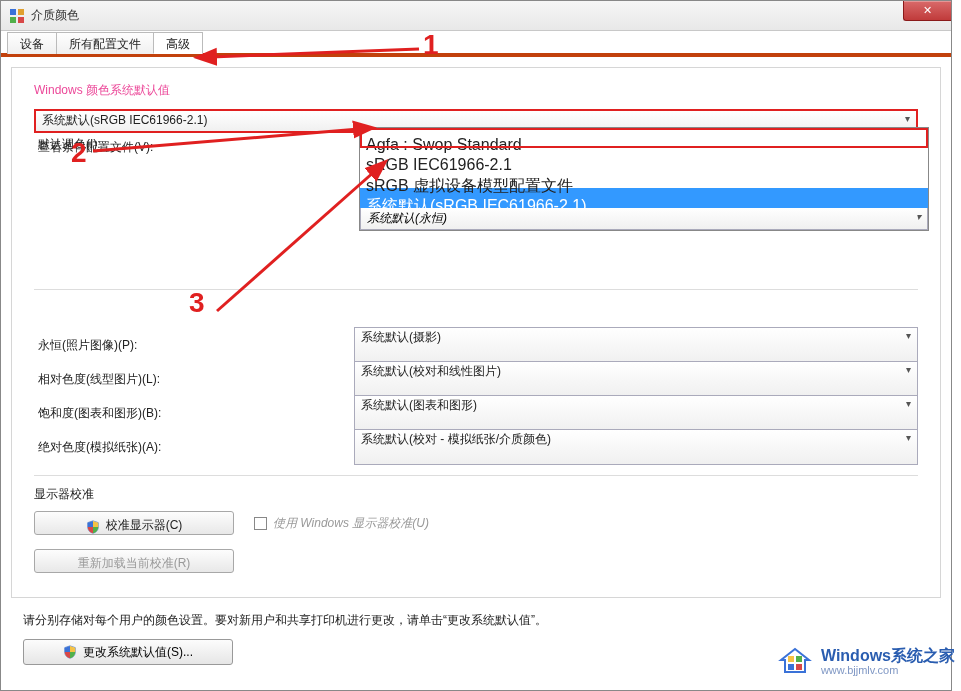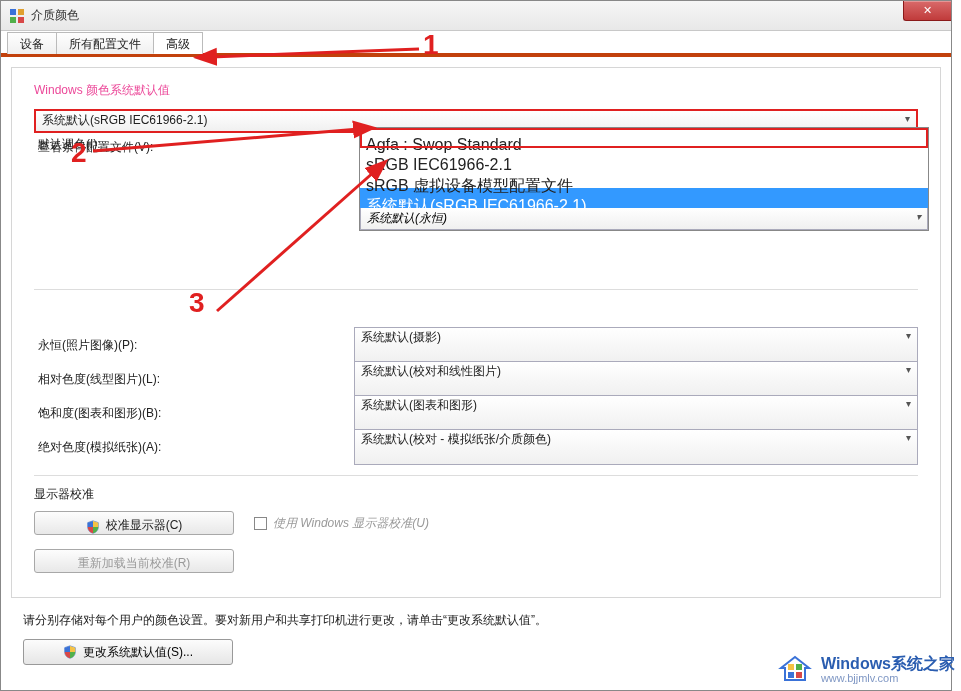--- a/index.html
+++ b/index.html
@@ -216,21 +216,21 @@
       font-size: 28px;
       font-weight: bold;
       z-index: 100;
     }
     .annot-1 { left: 422px; top: 28px; }
     .annot-2 { left: 70px; top: 136px; }
     .annot-3 { left: 188px; top: 286px; }
     svg.arrow { position: absolute; z-index: 90; overflow: visible; }
     .watermark {
       position: absolute;
-      right: 6px; bottom: 2px;
+      right: 6px; bottom: 10px;
       display: flex; align-items: center;
       gap: 8px;
       font-size: 12px; color: #5a7fbf;
     }
     .watermark .wm-text { display: flex; flex-direction: column; line-height: 1.1;}
     .watermark .wm-title { font-size: 16px; color: #2a5db0; font-weight: bold;}
     .watermark .wm-url { font-size: 11px; color: #7f97c4; }
     .inner-wrap{
       position:relative;
     }

